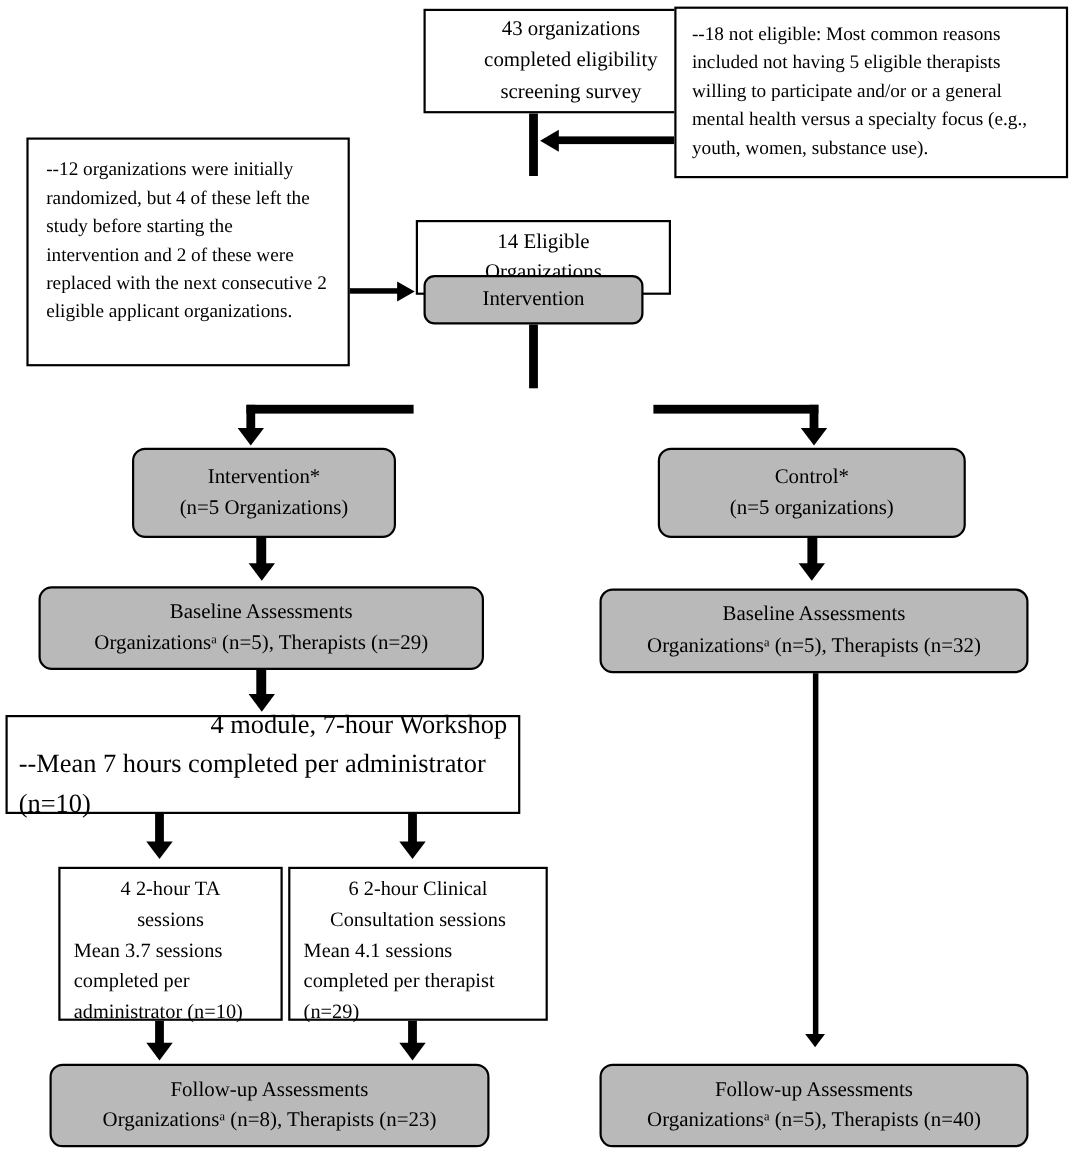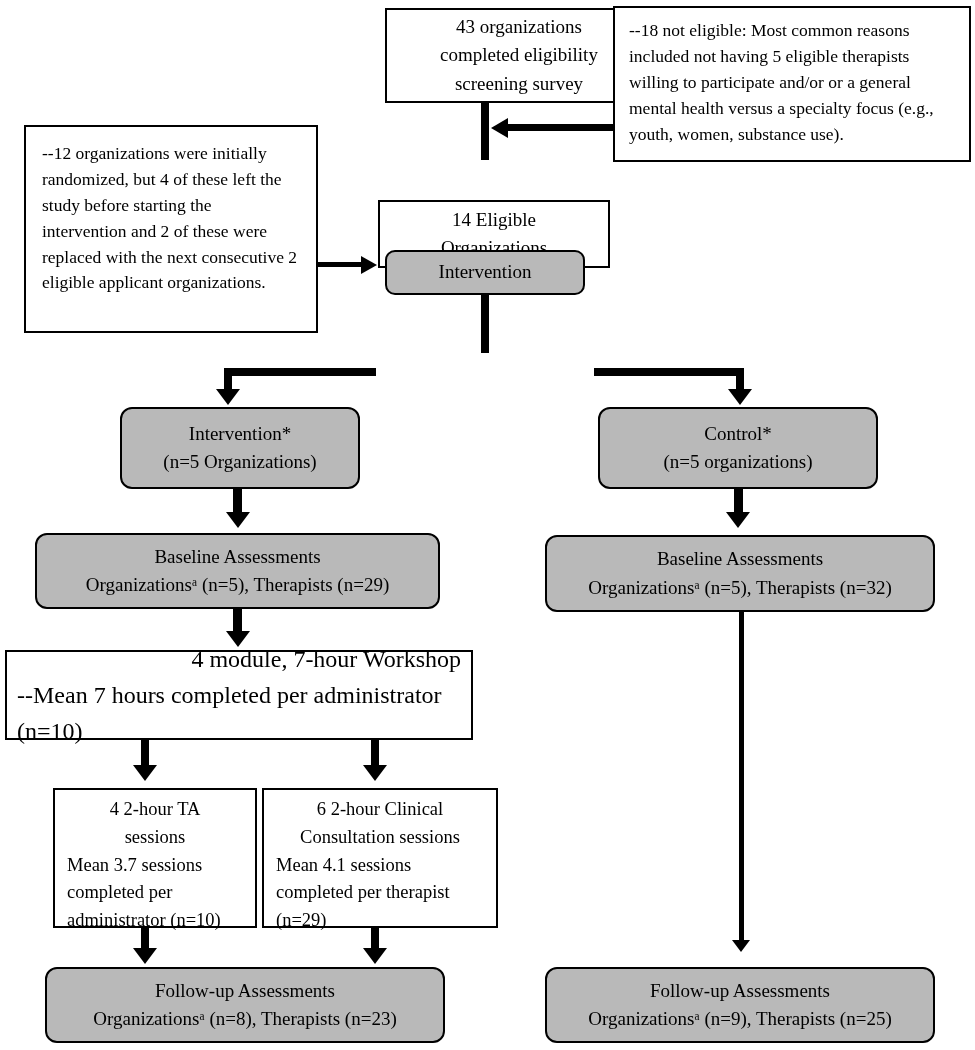--- a/index.html
+++ b/index.html
@@ -131,16 +131,16 @@
     <div class="left-text">Mean 4.1 sessions completed per therapist (n=29)</div>
   </div>
 
   <div class="box gray" style="left:45px;top:967px;width:400px;height:76px;">
     <div class="t-bold">Follow-up Assessments</div>
     <div>Organizationsᵃ (n=8), Therapists (n=23)</div>
   </div>
 
   <div class="box gray" style="left:545px;top:967px;width:390px;height:76px;">
     <div class="t-bold">Follow-up Assessments</div>
-    <div>Organizationsᵃ (n=9), Therapists (n=25)</div>
+    <div>Organizationsᵃ (n=5), Therapists (n=40)</div>
   </div>
 
 </div>
 
 </body></html>

